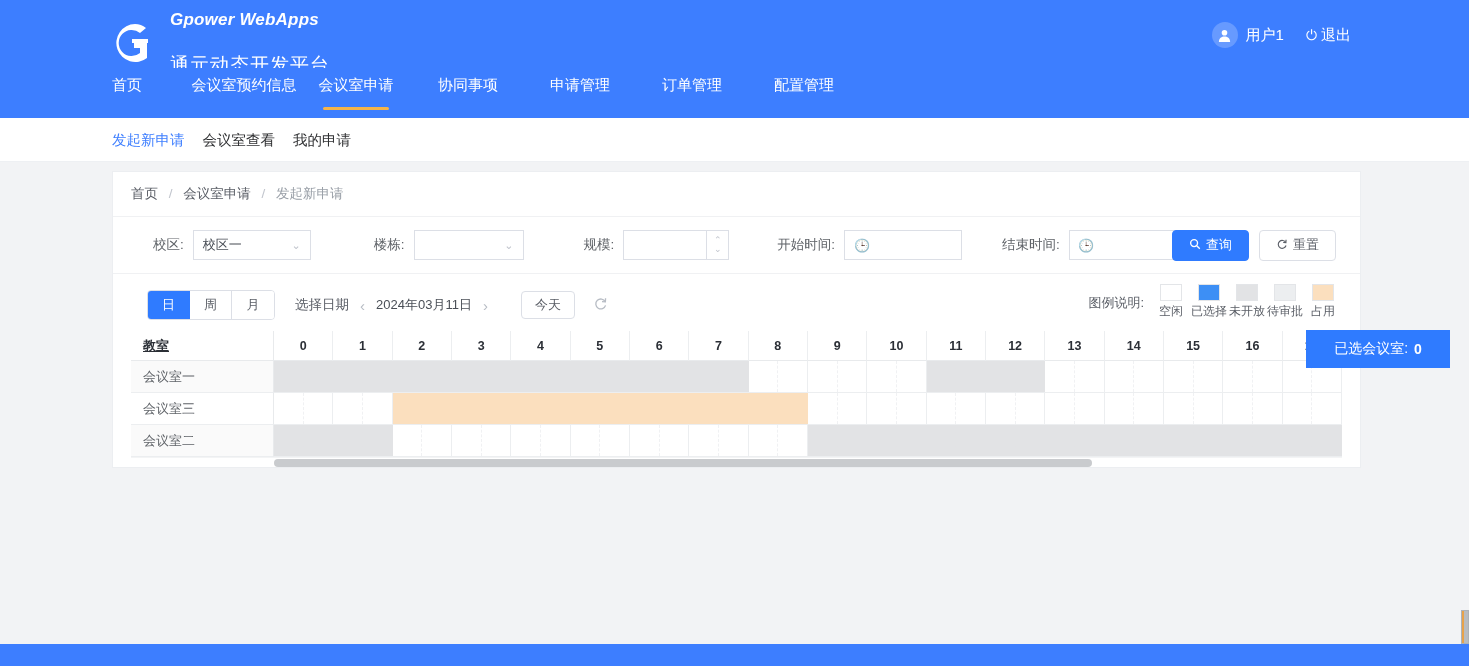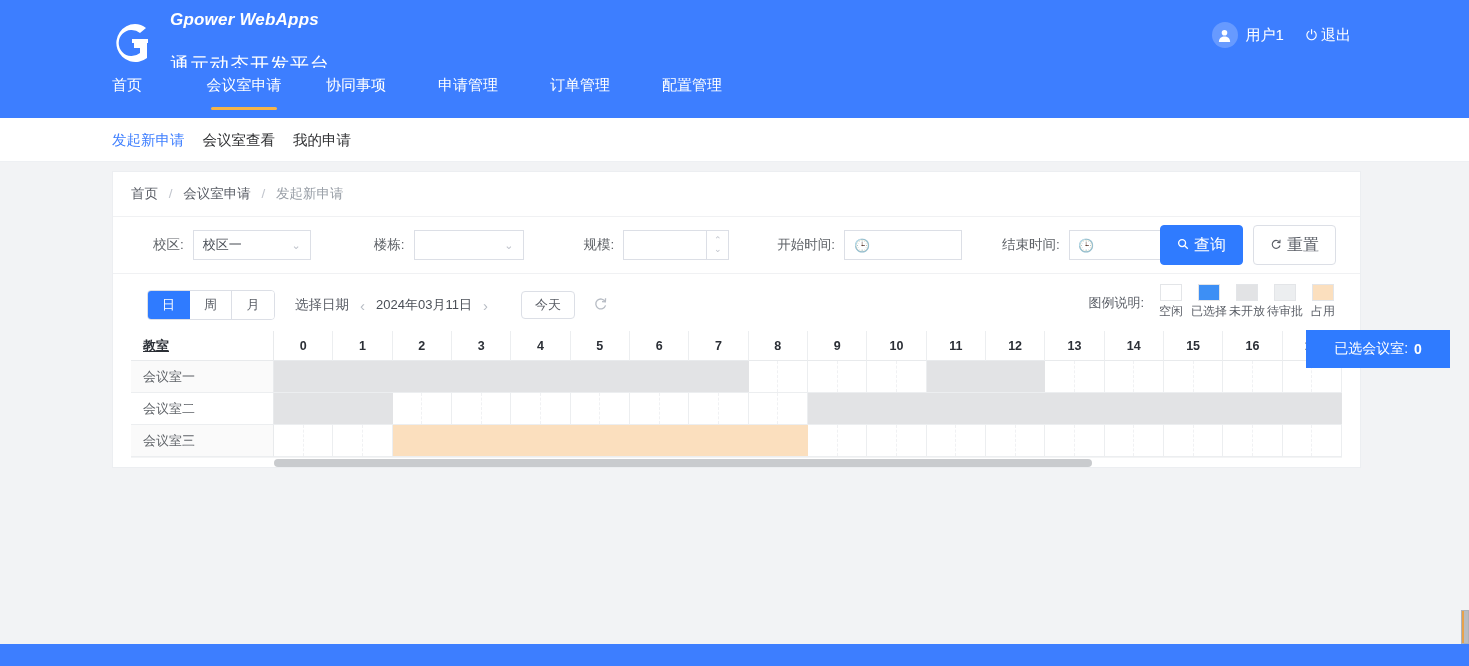--- a/index.html
+++ b/index.html
@@ -109,22 +109,22 @@
   .caret { margin-left:auto; color:#c0c4cc; font-size:11px; }
   .stepper {
     width:22px; height:28px; border-left:1px solid #dcdfe6; margin-left:auto;
     display:flex; flex-direction:column; color:#c0c4cc; font-size:9px;
     align-items:center; justify-content:center; line-height:1.05;
   }
   .clock-ico { color:#c4c8ce; margin-right:5px; font-size:13px; }
   .gap-1 { width:63px; } .gap-2 { width:60px; } .gap-3 { width:48px; } .gap-4 { width:40px; }
   .btns { position:absolute; right:24px; display:flex; gap:10px; }
   .btn {
-    height:40px; border-radius:4px; display:flex; align-items:center; justify-content:center;
-    gap:5px; font-size:16px; padding:0 16px; cursor:pointer;text-align:center;
+    height:31px; border-radius:4px; display:flex; align-items:center; justify-content:center;
+    gap:5px; font-size:13px; padding:0 16px; cursor:pointer;text-align:center;
   }
   .btn-primary { background:#2f7bff; color:#fff; border:1px solid #2f7bff; min-width:76px; }
   .btn-plain { background:#fff; color:#5a5e66; border:1px solid #dcdfe6; min-width:68px; }
 
   
   .cal-wrap { padding:14px 18px 0 18px; position:relative; }
   .cal-toolbar { display:flex; align-items:center; height:34px; position:relative; }
   .seg { display:flex; border:1px solid #dcdfe6; border-radius:4px; overflow:hidden; margin-left:16px; }
   .seg-b {
     width:42px; height:28px; line-height:28px; text-align:center; font-size:13px;
@@ -228,20 +228,21 @@
     <span class="logout">
       <span class="power-ico">⏻</span>
       <span>退出</span>
     </span>
   </div>
 </div>
 
 <div class="mainnav">
   <div class="mainnav-inner" id="main-nav-items">
       <div class="nav-item"><span>首页</span></div>
+      <div class="nav-item"><span>会议室预约信息</span></div>
       <div class="nav-item active"><span>会议室申请</span></div>
       <div class="nav-item"><span>协同事项</span></div>
       <div class="nav-item"><span>申请管理</span></div>
       <div class="nav-item"><span>订单管理</span></div>
       <div class="nav-item"><span>配置管理</span></div>
     </div>
 </div>
 
 <div class="subnav">
   <div class="subnav-inner" id="sub-nav-items">
@@ -475,20 +476,97 @@
                   <div class="half state-free"></div>
                   <div class="half state-free solid-r"></div>
                 </div>
                 <div class="rcell">
                   <div class="half state-free"></div>
                   <div class="half state-free solid-r"></div>
                 </div>
               </div>
             </div>
             <div class="srow">
+              <div class="room-col">会议室三</div>
+              <div class="hours">
+                <div class="rcell">
+                  <div class="half state-free"></div>
+                  <div class="half state-free solid-r"></div>
+                </div>
+                <div class="rcell">
+                  <div class="half state-free"></div>
+                  <div class="half state-free solid-r"></div>
+                </div>
+                <div class="rcell">
+                  <div class="half state-occupied"></div>
+                  <div class="half state-occupied solid-r"></div>
+                </div>
+                <div class="rcell">
+                  <div class="half state-occupied"></div>
+                  <div class="half state-occupied solid-r"></div>
+                </div>
+                <div class="rcell">
+                  <div class="half state-occupied"></div>
+                  <div class="half state-occupied solid-r"></div>
+                </div>
+                <div class="rcell">
+                  <div class="half state-occupied"></div>
+                  <div class="half state-occupied solid-r"></div>
+                </div>
+                <div class="rcell">
+                  <div class="half state-occupied"></div>
+                  <div class="half state-occupied solid-r"></div>
+                </div>
+                <div class="rcell">
+                  <div class="half state-occupied"></div>
+                  <div class="half state-occupied solid-r"></div>
+                </div>
+                <div class="rcell">
+                  <div class="half state-occupied"></div>
+                  <div class="half state-occupied solid-r"></div>
+                </div>
+                <div class="rcell">
+                  <div class="half state-free"></div>
+                  <div class="half state-free solid-r"></div>
+                </div>
+                <div class="rcell">
+                  <div class="half state-free"></div>
+                  <div class="half state-free solid-r"></div>
+                </div>
+                <div class="rcell">
+                  <div class="half state-free"></div>
+                  <div class="half state-free solid-r"></div>
+                </div>
+                <div class="rcell">
+                  <div class="half state-free"></div>
+                  <div class="half state-free solid-r"></div>
+                </div>
+                <div class="rcell">
+                  <div class="half state-free"></div>
+                  <div class="half state-free solid-r"></div>
+                </div>
+                <div class="rcell">
+                  <div class="half state-free"></div>
+                  <div class="half state-free solid-r"></div>
+                </div>
+                <div class="rcell">
+                  <div class="half state-free"></div>
+                  <div class="half state-free solid-r"></div>
+                </div>
+                <div class="rcell">
+                  <div class="half state-free"></div>
+                  <div class="half state-free solid-r"></div>
+                </div>
+                <div class="rcell">
+                  <div class="half state-free"></div>
+                  <div class="half state-free solid-r"></div>
+                </div>
+              </div>
+            </div>
+            <div class="srow">
               <div class="room-col">会议室二</div>
               <div class="hours">
                 <div class="rcell">
                   <div class="half state-closed"></div>
                   <div class="half state-closed solid-r"></div>
                 </div>
                 <div class="rcell">
                   <div class="half state-closed"></div>
                   <div class="half state-closed solid-r"></div>
                 </div>
@@ -548,97 +626,20 @@
                   <div class="half state-closed"></div>
                   <div class="half state-closed solid-r"></div>
                 </div>
                 <div class="rcell">
                   <div class="half state-closed"></div>
                   <div class="half state-closed solid-r"></div>
                 </div>
                 <div class="rcell">
                   <div class="half state-closed"></div>
                   <div class="half state-closed solid-r"></div>
-                </div>
-              </div>
-            </div>
-            <div class="srow">
-              <div class="room-col">会议室三</div>
-              <div class="hours">
-                <div class="rcell">
-                  <div class="half state-free"></div>
-                  <div class="half state-free solid-r"></div>
-                </div>
-                <div class="rcell">
-                  <div class="half state-free"></div>
-                  <div class="half state-free solid-r"></div>
-                </div>
-                <div class="rcell">
-                  <div class="half state-occupied"></div>
-                  <div class="half state-occupied solid-r"></div>
-                </div>
-                <div class="rcell">
-                  <div class="half state-occupied"></div>
-                  <div class="half state-occupied solid-r"></div>
-                </div>
-                <div class="rcell">
-                  <div class="half state-occupied"></div>
-                  <div class="half state-occupied solid-r"></div>
-                </div>
-                <div class="rcell">
-                  <div class="half state-occupied"></div>
-                  <div class="half state-occupied solid-r"></div>
-                </div>
-                <div class="rcell">
-                  <div class="half state-occupied"></div>
-                  <div class="half state-occupied solid-r"></div>
-                </div>
-                <div class="rcell">
-                  <div class="half state-occupied"></div>
-                  <div class="half state-occupied solid-r"></div>
-                </div>
-                <div class="rcell">
-                  <div class="half state-occupied"></div>
-                  <div class="half state-occupied solid-r"></div>
-                </div>
-                <div class="rcell">
-                  <div class="half state-free"></div>
-                  <div class="half state-free solid-r"></div>
-                </div>
-                <div class="rcell">
-                  <div class="half state-free"></div>
-                  <div class="half state-free solid-r"></div>
-                </div>
-                <div class="rcell">
-                  <div class="half state-free"></div>
-                  <div class="half state-free solid-r"></div>
-                </div>
-                <div class="rcell">
-                  <div class="half state-free"></div>
-                  <div class="half state-free solid-r"></div>
-                </div>
-                <div class="rcell">
-                  <div class="half state-free"></div>
-                  <div class="half state-free solid-r"></div>
-                </div>
-                <div class="rcell">
-                  <div class="half state-free"></div>
-                  <div class="half state-free solid-r"></div>
-                </div>
-                <div class="rcell">
-                  <div class="half state-free"></div>
-                  <div class="half state-free solid-r"></div>
-                </div>
-                <div class="rcell">
-                  <div class="half state-free"></div>
-                  <div class="half state-free solid-r"></div>
-                </div>
-                <div class="rcell">
-                  <div class="half state-free"></div>
-                  <div class="half state-free solid-r"></div>
                 </div>
               </div>
             </div>
           </div>
         <div class="hscroll-track">
           <div class="hscroll-thumb"></div>
         </div>
 
         <div class="selected-badge">
           <span>已选会议室:</span>

